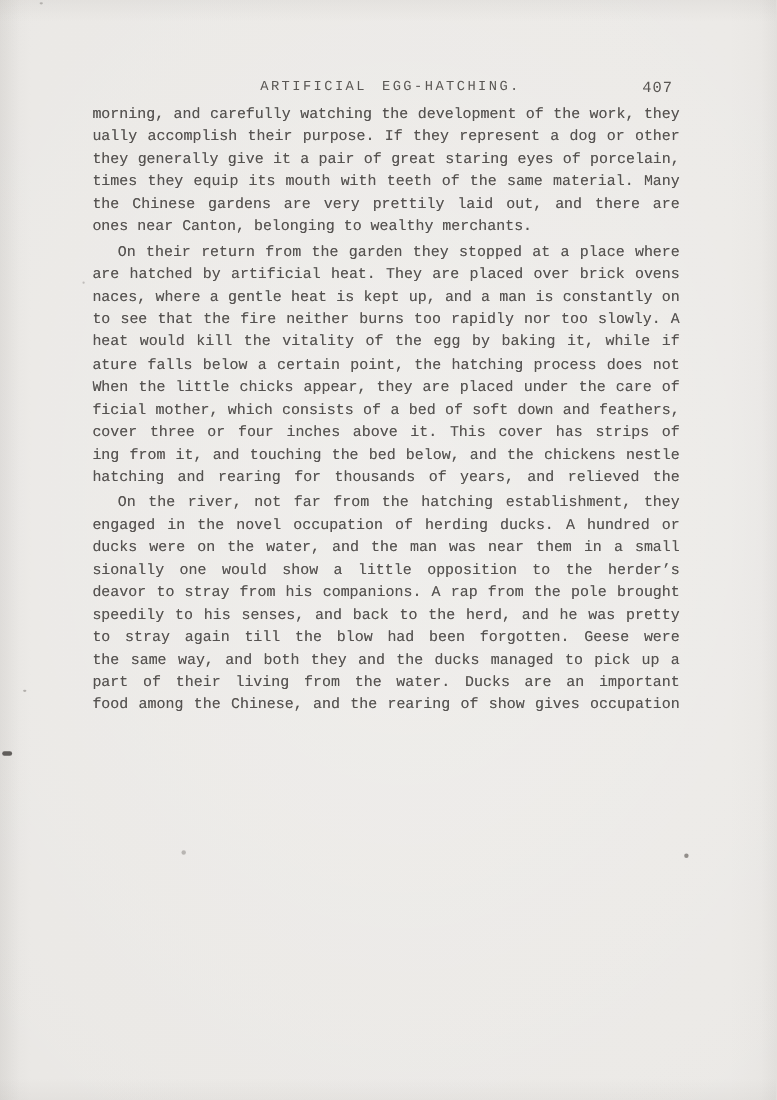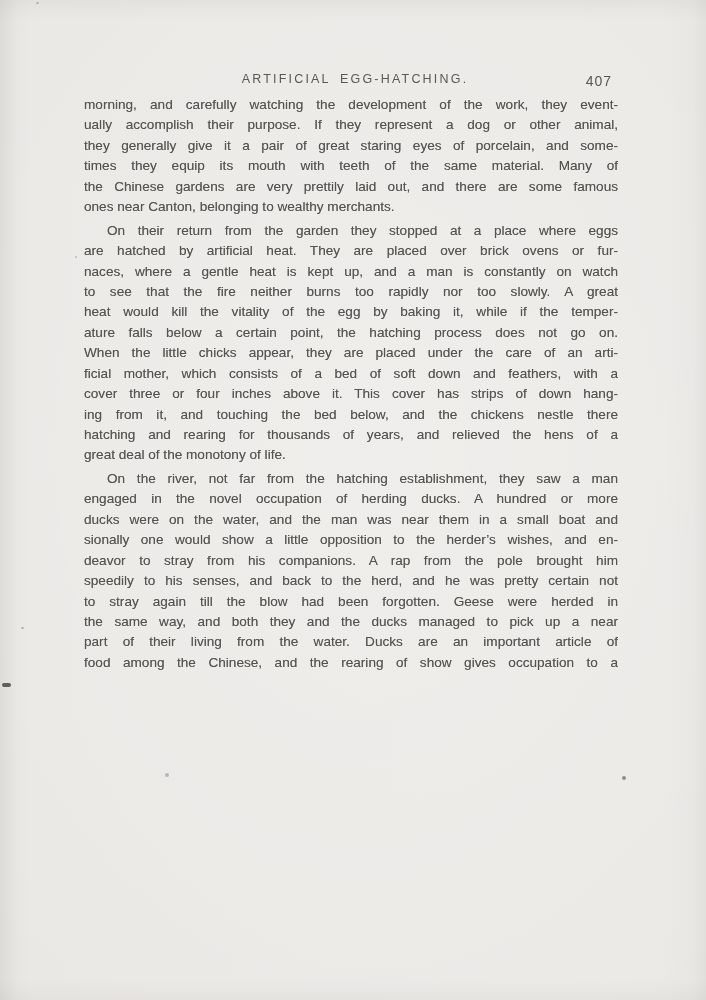--- a/index.html
+++ b/index.html
@@ -10,21 +10,21 @@
   .page {
     position: relative;
     width: 706px;
     height: 1000px;
     margin: 0 auto;
     background:
       radial-gradient(ellipse 130% 120% at 52% 45%, rgba(255,255,255,0.25) 0%, rgba(255,255,255,0) 60%),
       linear-gradient(90deg, #e4e2df 0%, #eae8e5 4%, #ebe9e6 94%, #e7e5e2 100%),
       #eae8e5;
     overflow: hidden;
-    font-family: Liberation Sans, sans-serif;
+    font-family: Liberation Mono, monospace;
     color: #54514f;
   }
   
   .page::before {
     content: "";
     position: absolute;
     inset: 0;
     pointer-events: none;
     background:
       linear-gradient(180deg, rgba(120,115,110,0.07) 0%, rgba(0,0,0,0) 2%),
@@ -116,21 +116,20 @@
         <div class="line">are hatched by artificial heat.  They are placed over brick ovens or fur-</div>
         <div class="line">naces, where a gentle heat is kept up, and a man is constantly on watch</div>
         <div class="line">to see that the fire neither burns too rapidly nor too slowly.  A great</div>
         <div class="line">heat would kill the vitality of the egg by baking it, while if the temper-</div>
         <div class="line">ature falls below a certain point, the hatching process does not go on.</div>
         <div class="line">When the little chicks appear, they are placed under the care of an arti-</div>
         <div class="line">ficial mother, which consists of a bed of soft down and feathers, with a</div>
         <div class="line">cover three or four inches above it.  This cover has strips of down hang-</div>
         <div class="line">ing from it, and touching the bed below, and the chickens nestle there</div>
         <div class="line">hatching and rearing for thousands of years, and relieved the hens of a</div>
-        <div class="line last">great deal of the monotony of life.</div>
       </div>
       <div class="para">
         <div class="line indent">On the river, not far from the hatching establishment, they saw a man</div>
         <div class="line">engaged in the novel occupation of herding ducks.  A hundred or more</div>
         <div class="line">ducks were on the water, and the man was near them in a small boat and</div>
         <div class="line">sionally one would show a little opposition to the herder’s wishes, and en-</div>
         <div class="line">deavor to stray from his companions.  A rap from the pole brought him</div>
         <div class="line">speedily to his senses, and back to the herd, and he was pretty certain not</div>
         <div class="line">to stray again till the blow had been forgotten.  Geese were herded in</div>
         <div class="line">the same way, and both they and the ducks managed to pick up a near</div>

